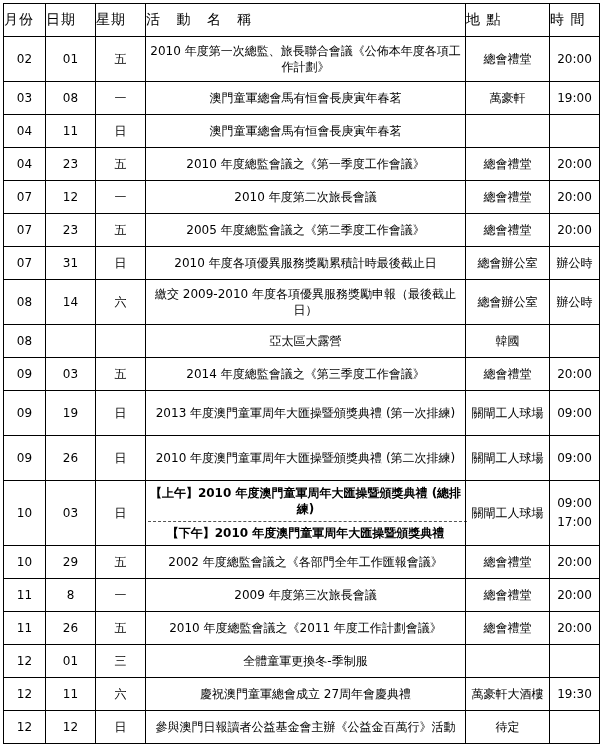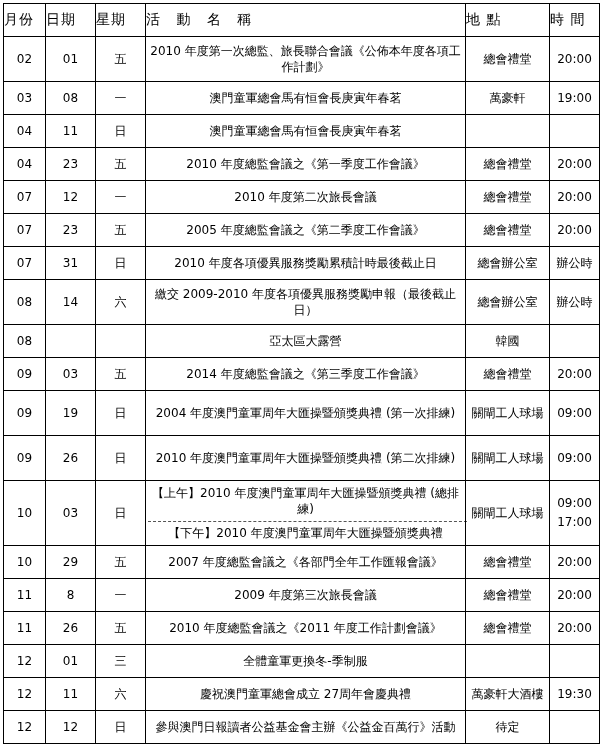--- a/index.html
+++ b/index.html
@@ -57,20 +57,21 @@
     text-align: center;
   }
   td.col-event {
     text-align: center;
     padding-left: 6px;
     line-height: 1.35;
   }
   td.col-event.two-line {
     padding-top: 2px;
     padding-bottom: 2px;
+    font-weight: bold;
   }
   tr.tall td { height: 44px; }
   tr.xtall td { height: 60px; }
 
   .split-cell {
     display: block;
     width: 100%;
     box-sizing: border-box;
   }
   .split-top {
@@ -196,21 +197,21 @@
           <td class="col-center">03</td>
           <td class="col-center">五</td>
           <td class="col-event">2014 年度總監會議之《第三季度工作會議》</td>
           <td class="col-center">總會禮堂</td>
           <td class="col-center nowrap">20:00</td>
         </tr>
         <tr class="tall">
           <td class="col-center">09</td>
           <td class="col-center">19</td>
           <td class="col-center">日</td>
-          <td class="col-event">2004 年度澳門童軍周年大匯操暨頒獎典禮 (第一次排練)</td>
+          <td class="col-event">2013 年度澳門童軍周年大匯操暨頒獎典禮 (第一次排練)</td>
           <td class="col-center">關閘工人球場</td>
           <td class="col-center nowrap">09:00</td>
         </tr>
         <tr class="tall">
           <td class="col-center">09</td>
           <td class="col-center">26</td>
           <td class="col-center">日</td>
           <td class="col-event">2010 年度澳門童軍周年大匯操暨頒獎典禮 (第二次排練)</td>
           <td class="col-center">關閘工人球場</td>
           <td class="col-center nowrap">09:00</td>
@@ -229,21 +230,21 @@
             <div class="time-stack">
               <span>09:00</span>
               <span>17:00</span>
             </div>
           </td>
         </tr>
         <tr>
           <td class="col-center">10</td>
           <td class="col-center">29</td>
           <td class="col-center">五</td>
-          <td class="col-event">2007 年度總監會議之《各部門全年工作匯報會議》</td>
+          <td class="col-event">2002 年度總監會議之《各部門全年工作匯報會議》</td>
           <td class="col-center">總會禮堂</td>
           <td class="col-center nowrap">20:00</td>
         </tr>
         <tr>
           <td class="col-center">11</td>
           <td class="col-center">8</td>
           <td class="col-center">一</td>
           <td class="col-event">2009 年度第三次旅長會議</td>
           <td class="col-center">總會禮堂</td>
           <td class="col-center nowrap">20:00</td>

